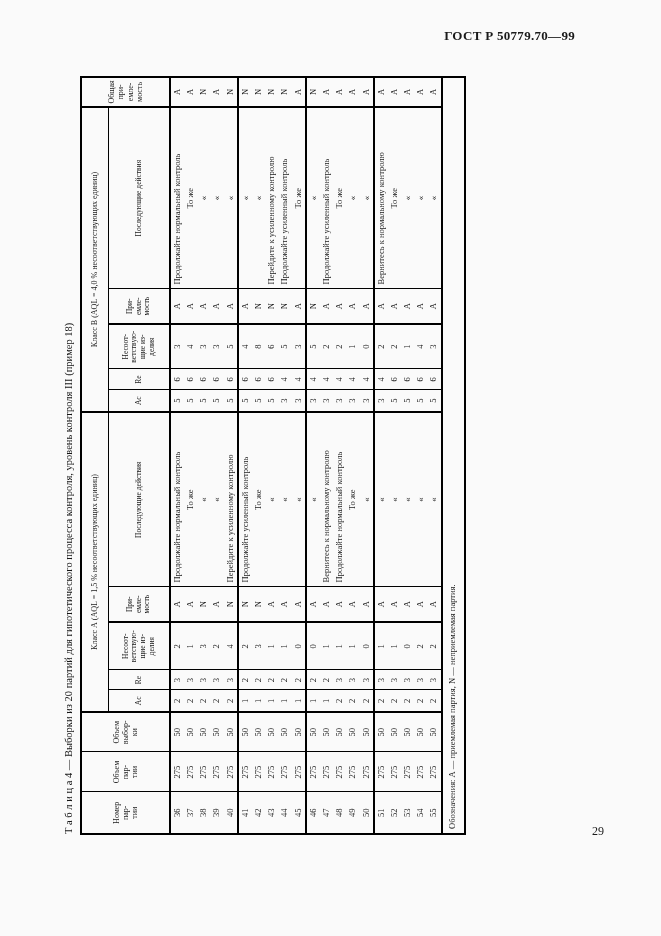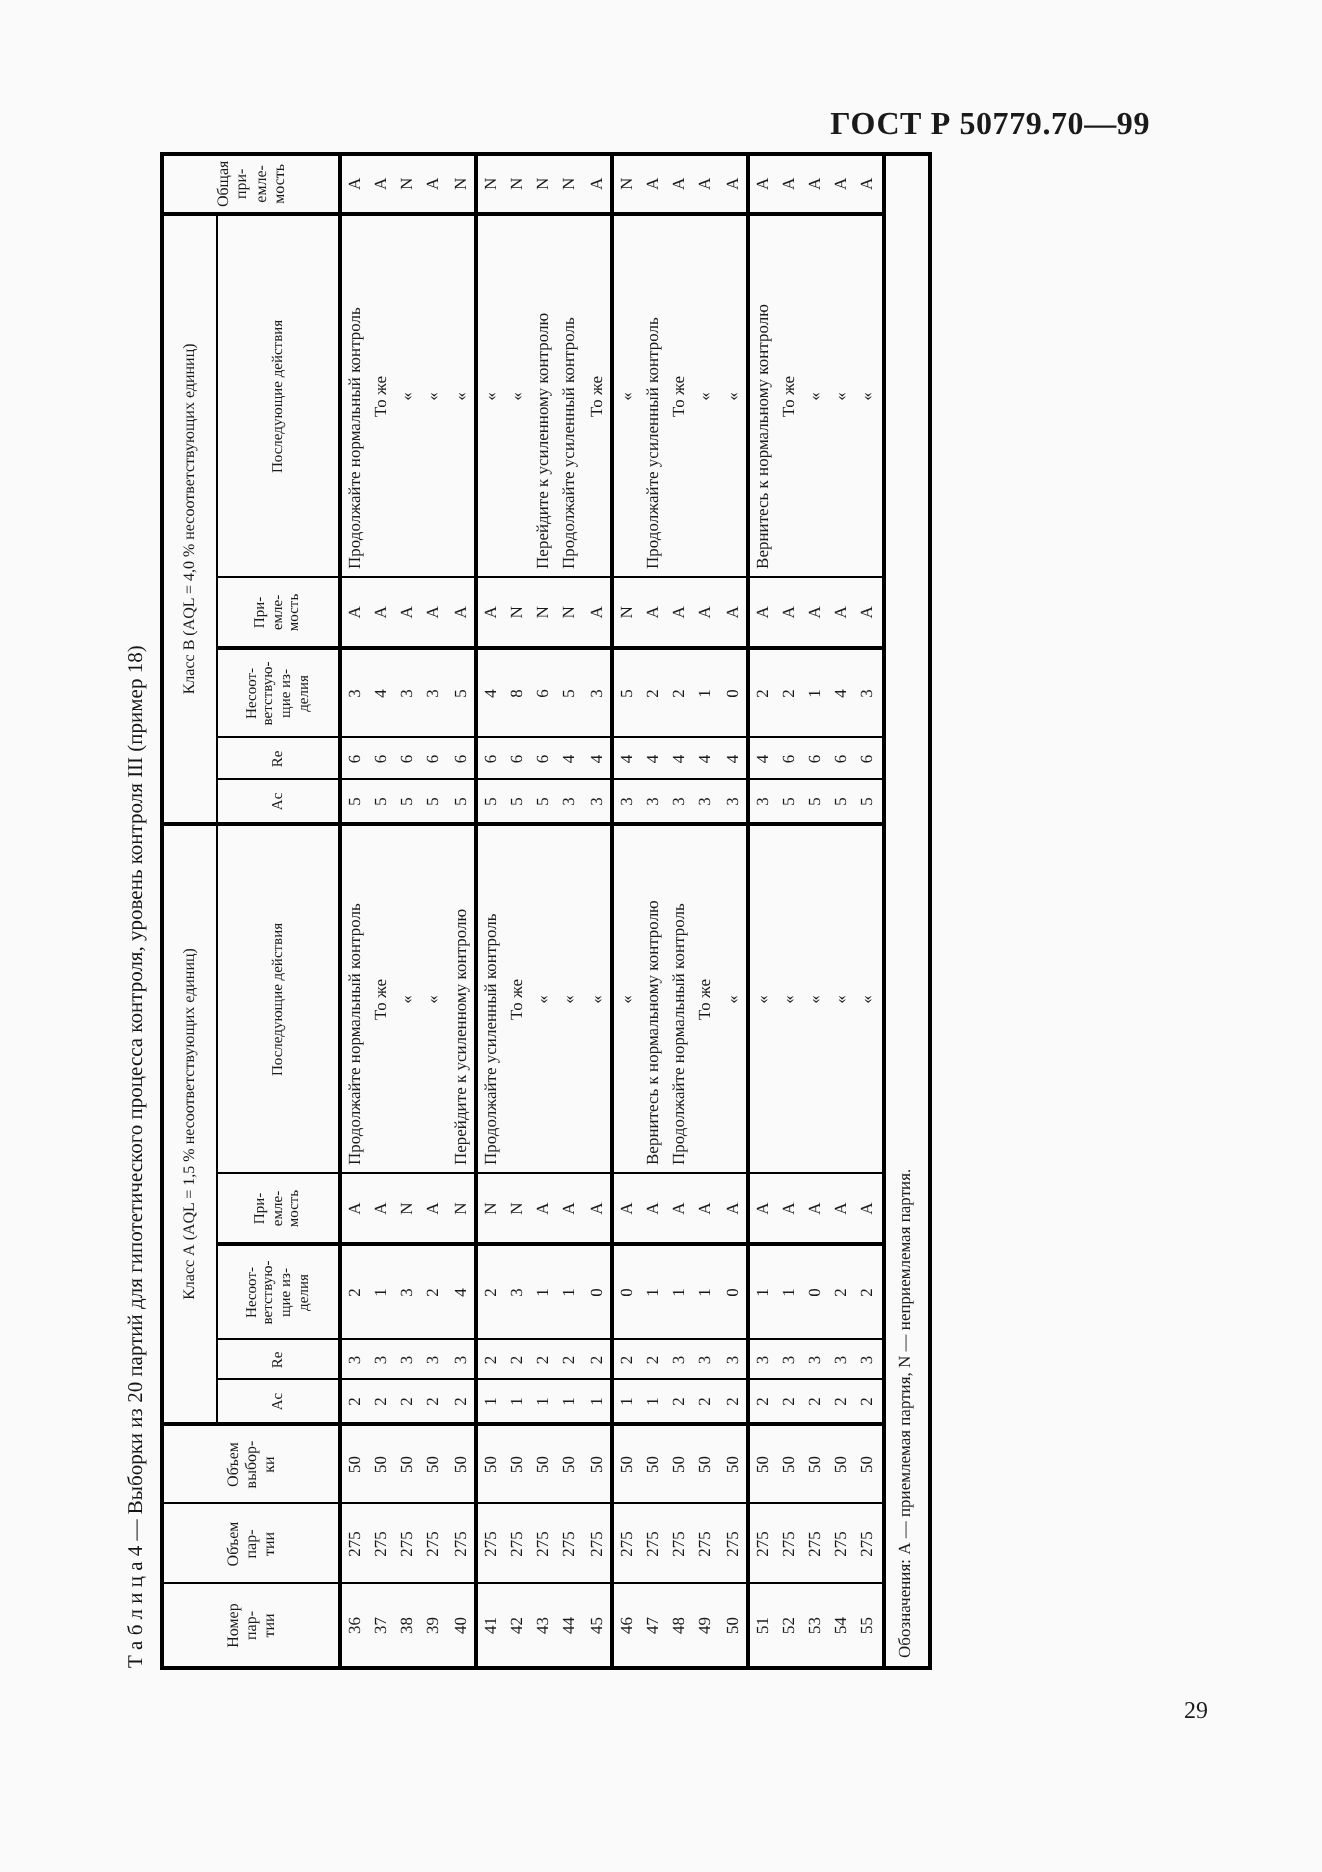--- a/index.html
+++ b/index.html
@@ -2,25 +2,25 @@
 <html><head>
 <meta charset="utf-8">
 <style>
   html,body{margin:0;padding:0;}
   body{
     width:661px;height:936px;position:relative;overflow:hidden;
     background:#fafafa;color:#1a1a1a;
     font-family:"Liberation Serif","DejaVu Serif",serif;
   }
   .doc-header{
-    position:absolute;top:54px;right:86px;
-    font-size:16px;font-weight:bold;letter-spacing:.3px;
+    position:absolute;top:28px;right:86px;
+    font-size:13px;font-weight:bold;letter-spacing:.3px;
   }
   .page-number{
-    position:absolute;top:824px;right:57px;font-size:12px;margin-top:24px;
+    position:absolute;top:824px;right:57px;font-size:12px;
   }
   .rotated-wrap{
     position:absolute;left:63px;top:835px;width:762px;
     transform:rotate(-90deg);transform-origin:0 0;
   }
   .caption{
     font-size:10.5px;white-space:nowrap;margin:0 0 6px 1px;color:#151515;
   }
   table.tbl{
     border-collapse:collapse;table-layout:fixed;width:758px;

